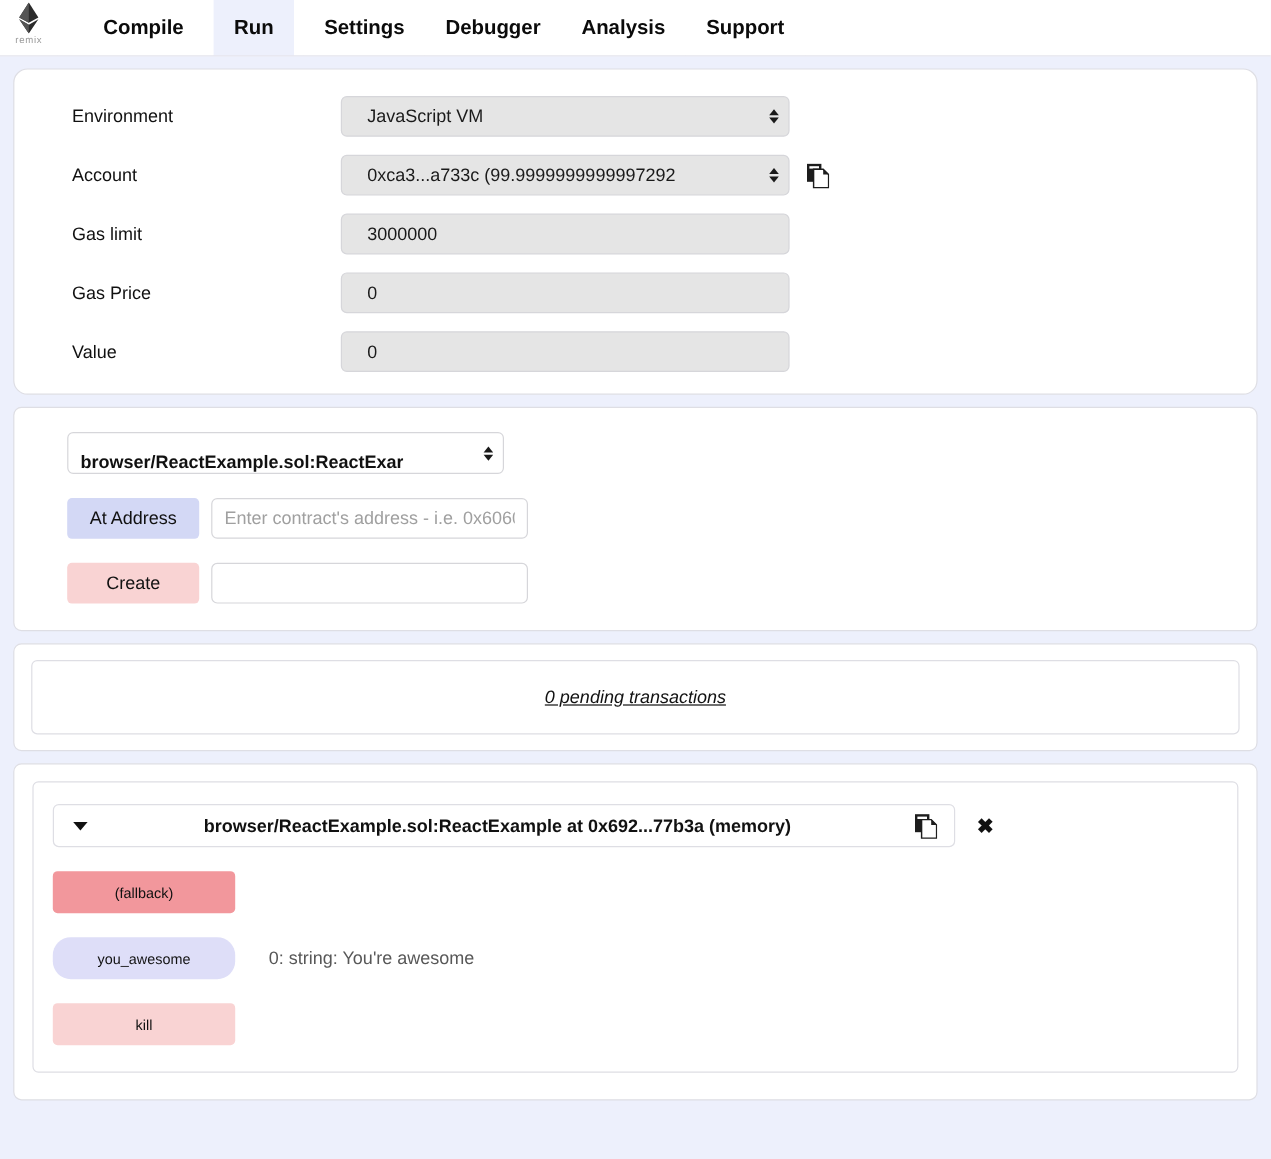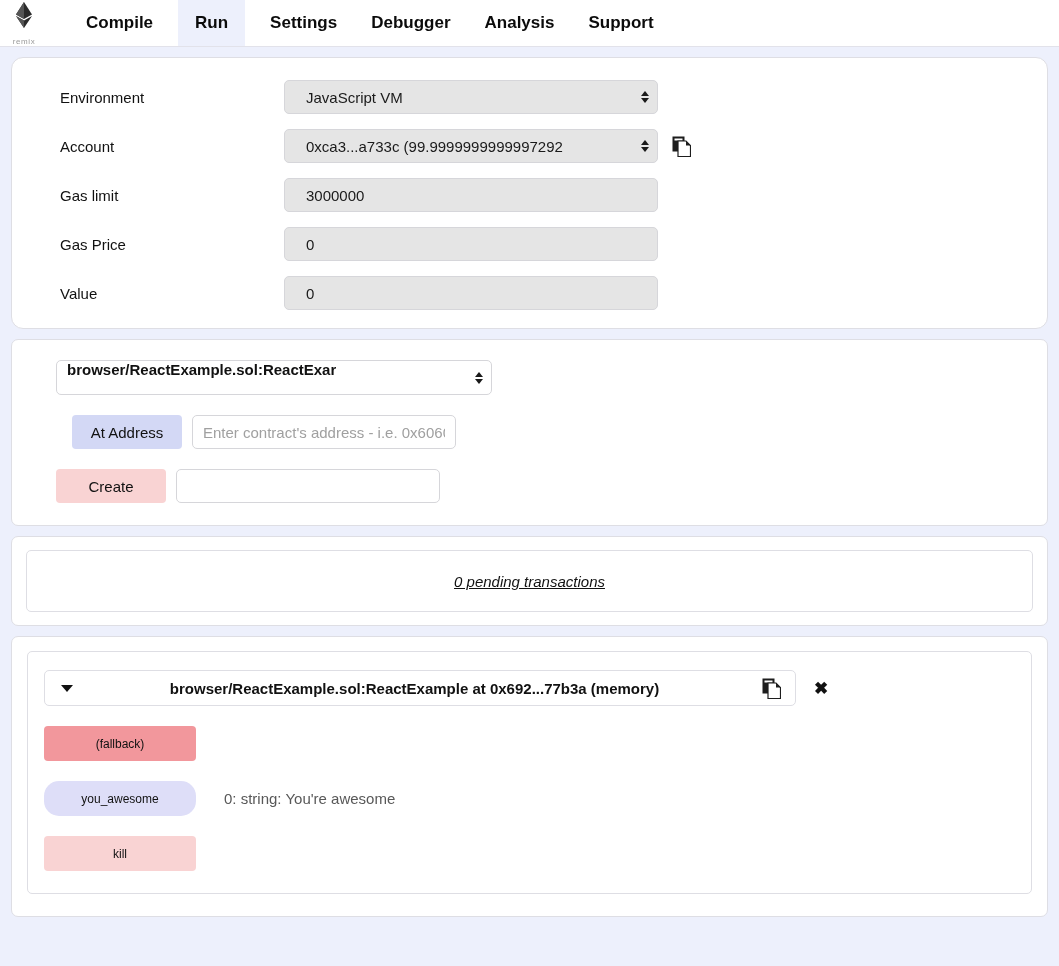--- a/index.html
+++ b/index.html
@@ -22,21 +22,21 @@
     height: 47px;
     background: #ffffff;
     border-bottom: 1px solid #e2e2ea;
   }
   .logo {
     width: 48px;
     min-width: 48px;
     display: flex;
     flex-direction: column;
     align-items: center;
-    justify-content: space-between;
+    justify-content: flex-start;
     background: #ffffff;
     padding-top: 2px;
   }
   .logo-diamond { display: block; }
   .logo-word {
     font-size: 8px;
     color: #9a9a9a;
     letter-spacing: 0.6px;
     margin-top: 1px;
     font-family: "Liberation Sans", sans-serif;
@@ -125,26 +125,26 @@
 
   .copy-btn {
     margin-left: 14px;
     cursor: pointer;
     display: flex;
     align-items: center;
   }
 
   
   .contract-select {
-    width: 436px;
+    width: 364px;
     height: 35px;
     border: 1px solid #d6d6da;
     border-radius: 5px;
     display: flex;
-    align-items: flex-start;
+    align-items: flex-end;
     padding: 0 26px 0 10px;
     font-weight: bold;
     font-size: 15px;
     position: relative;
     margin-left: 22px;
     overflow: hidden;
     cursor: pointer;
   }
   .action-row {
     display: flex;
@@ -366,21 +366,21 @@
 
   <div class="contract-select">
     <span class="field-text">browser/ReactExample.sol:ReactExar</span>
     <span class="spinner">
         <i class="up"></i>
         <i class="down"></i>
       </span>
   </div>
 
   <div class="action-row">
-    <button class="action-btn" style="background:#d3d8f5;margin-left:16px;">At Address</button>
+    <button class="action-btn" style="background:#d3d8f5;">At Address</button>
     <input class="action-input" type="text" style="margin-left: 10px;" placeholder="Enter contract's address - i.e. 0x60606...">
   </div>
 
   <div class="action-row">
     <button class="action-btn" style="background:#f9d3d3;">Create</button>
     <input class="action-input" type="text" style="margin-left: 10px;" placeholder="">
   </div>
 
 </div>
 

